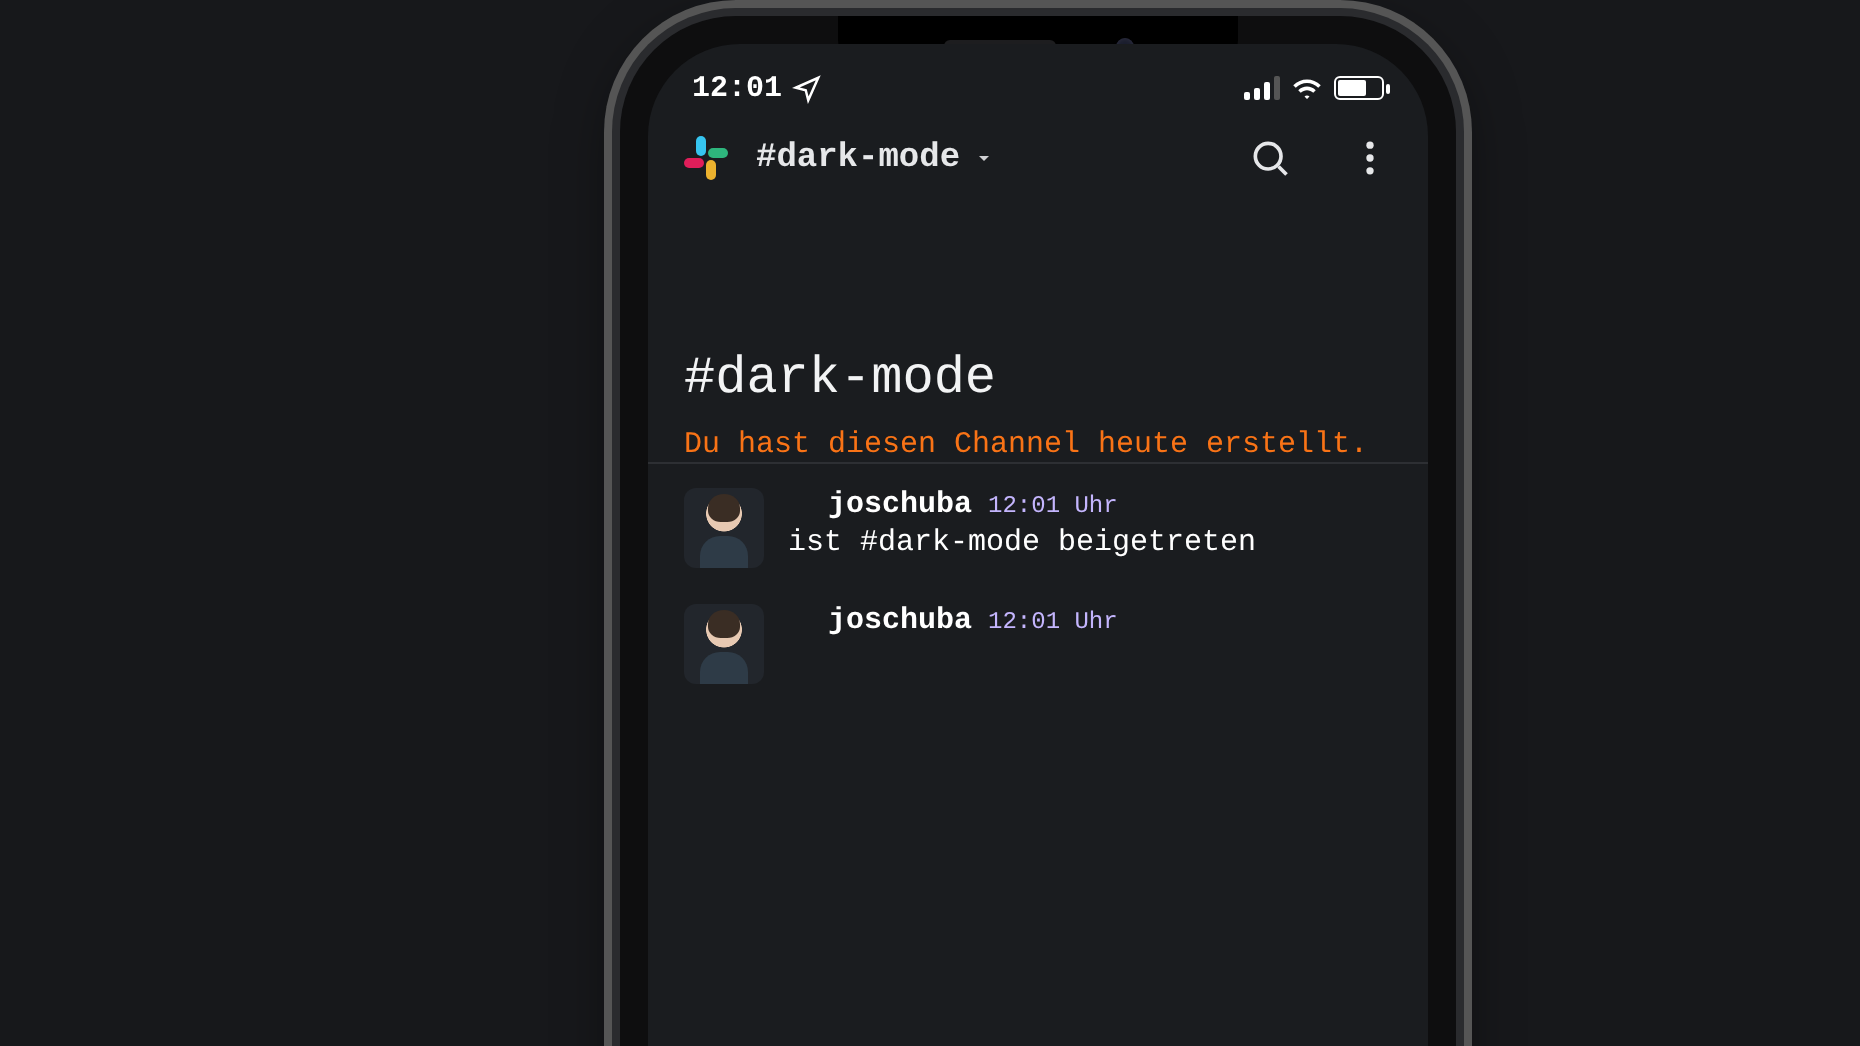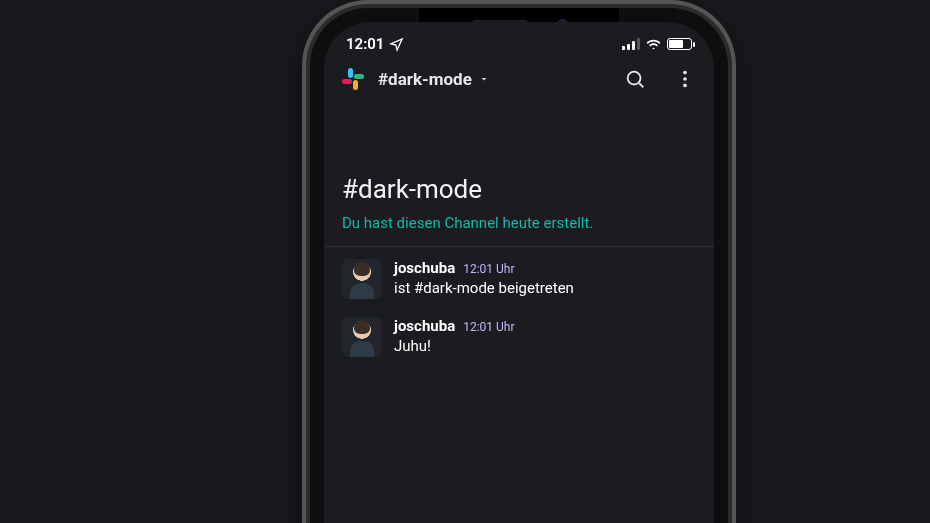--- a/index.html
+++ b/index.html
@@ -1,19 +1,19 @@
 <!DOCTYPE html>
 <html><head>
 <meta charset="utf-8">
 <style>
   * { box-sizing: border-box; margin: 0; padding: 0; }
   html, body { width: 930px; height: 523px; background: #17181b; font-family: -apple-system, BlinkMacSystemFont, "Segoe UI", Roboto, Helvetica, Arial, sans-serif; overflow: hidden; }
 
   
-  .stage { position: relative; width: 764px; height: 523px; }
+  .stage { position: relative; width: 764px; height: 523px; font-family: Liberation Mono, monospace; }
   .phone {
     position: absolute;
     left: 310px; top: 8px;
     width: 418px; height: 840px;
     border-radius: 58px;
     background: #0e0e0f;
     box-shadow: 0 0 0 4px #2a2b2e, 0 0 0 8px #555, 0 8px 30px rgba(0,0,0,.6);
     overflow: hidden;
   }
   .side-btn { position:absolute; background:#3a3b3e; border-radius:3px; }
@@ -67,42 +67,42 @@
   .slack-logo .d{ width:10px; height:5px; background:#e01e5a; left:0; bottom:6px; }
   .chan { font-weight:700; font-size:17px; display:flex; align-items:center; gap:6px; }
   .spacer { flex:1; }
   .icon-btn { width:22px; height:22px; color:#e6e7e9; cursor:pointer; }
   svg { display:block; }
 
   
   .body { flex:1; overflow:hidden; padding:0 18px; display:flex; flex-direction:column; }
   .bigspace { height:72px; }
   .chan-title { font-size:26px; font-weight:400; color:#f2f3f4; margin-bottom:10px; }
-  .chan-sub { font-size:15px; color:#14b8a6; margin-bottom:14px; }
+  .chan-sub { font-size:15px; color:#f97316; margin-bottom:0; }
   .hr { height:1px; background:#2d2f33; margin:0 -18px; }
 
   .msg { display:flex; gap:12px; padding:12px 0 6px 0; }
   .avatar {
     width:40px; height:40px; border-radius:6px; background:#3a3b3e;
     background-image:
       radial-gradient(circle at 50% 32%, #e7c9b2 0 26%, transparent 27%),
       linear-gradient(#22262c,#22262c);
     position:relative; overflow:hidden;
   }
   .avatar::after{
     content:""; position:absolute; left:8px; right:8px; bottom:0; height:16px;
     background:#2e3b47; border-top-left-radius:10px; border-top-right-radius:10px;
   }
   .avatar::before{
     content:""; position:absolute; left:12px; top:3px; width:16px; height:14px;
     background:#3a2d24; border-radius:50% 50% 40% 40%;
   }
   .msg-main { flex:1; }
   .msg-head { display:flex; align-items:baseline; gap:8px; }
-  .msg-user { font-weight:700; font-size:15px; color:#fff; }
+  .msg-user { font-weight:700; font-size:15px; color:#fff;margin-left:20px; }
   .msg-time { font-size:12px; color:#c4b5fd; }
   .msg-text { font-size:15px; color:#ffffff; margin-top:2px; }
 </style>
 </head>
 <body>
 
 <div class="stage">
   <div class="side-btn l1"></div>
   <div class="side-btn l2"></div>
   <div class="side-btn l3"></div>
@@ -181,20 +181,19 @@
           </div>
         </div>
 
         <div class="msg">
           <div class="avatar"></div>
           <div class="msg-main">
             <div class="msg-head">
               <span class="msg-user">joschuba</span>
               <span class="msg-time">12:01 Uhr</span>
             </div>
-            <div class="msg-text">Juhu!</div>
           </div>
         </div>
       </div>
 
     </div>
   </div>
 </div>
 
 </body></html>

